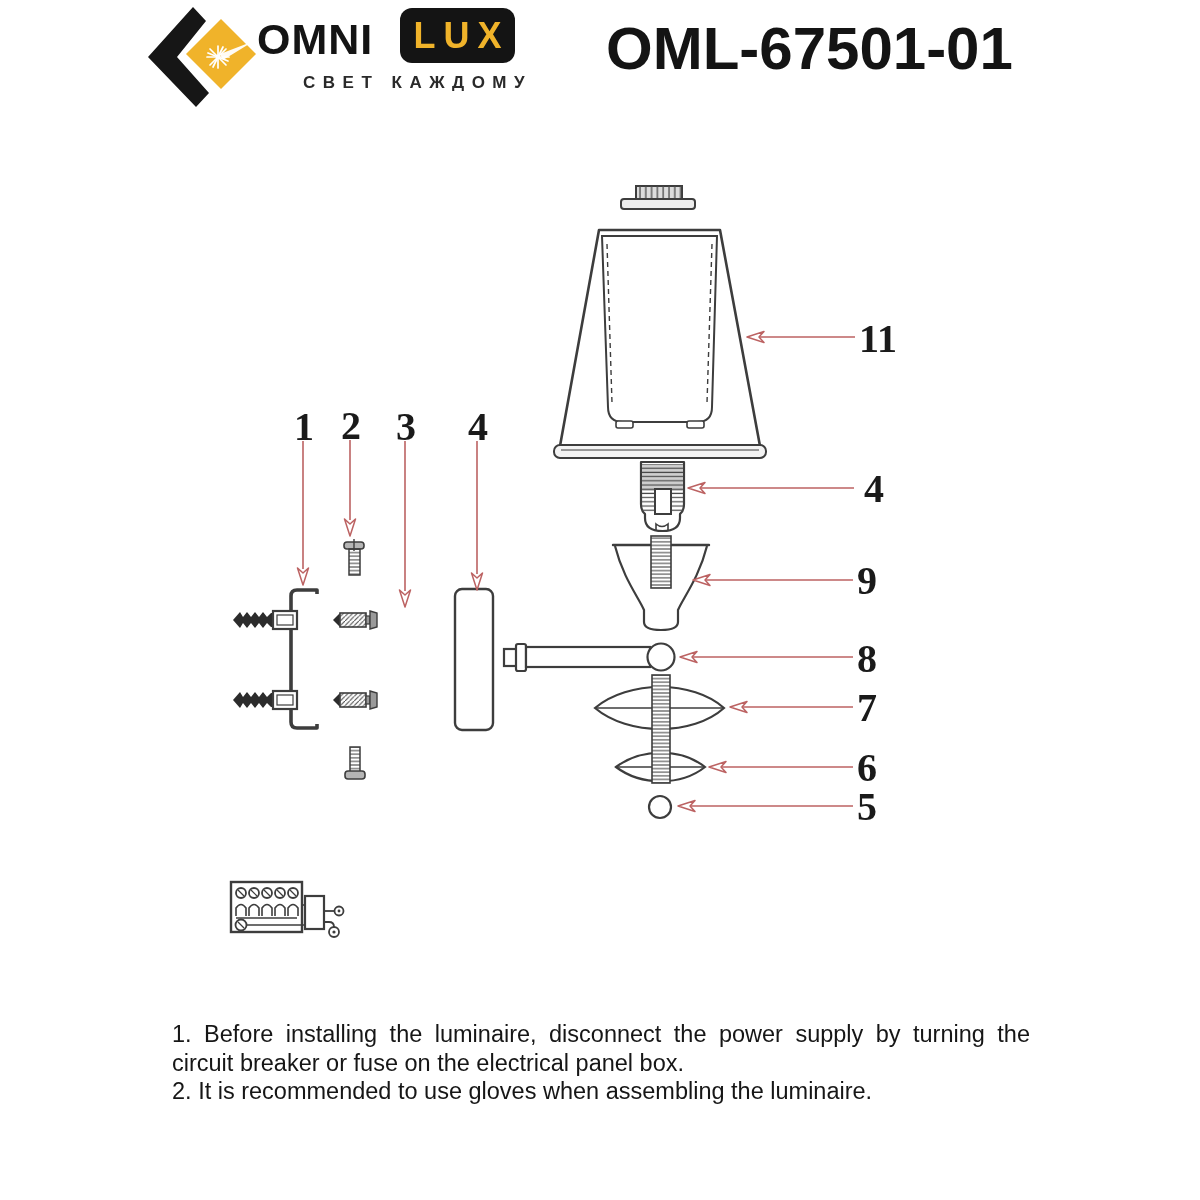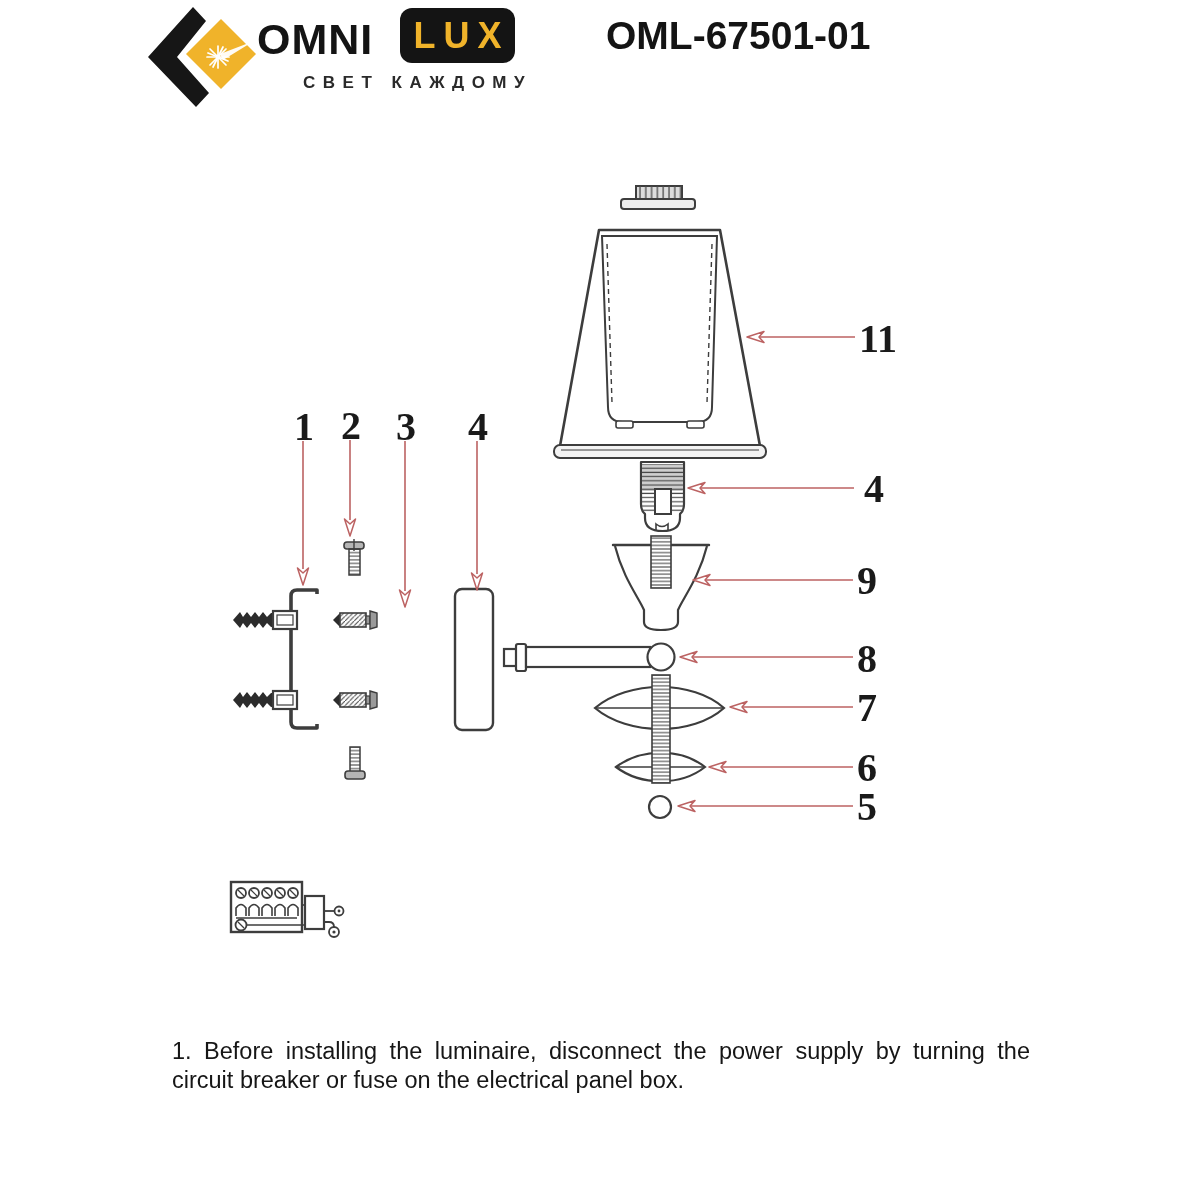--- a/index.html
+++ b/index.html
@@ -16,33 +16,33 @@
   .lux-badge{
     position:absolute;left:400px;top:8px;width:115px;height:55px;background:#141414;
     border-radius:12px;display:flex;align-items:center;justify-content:center;
     font-size:36px;font-weight:800;color:#f0b32a;letter-spacing:8px;text-indent:8px;
   }
   .brand-tagline{
     position:absolute;left:259px;top:73px;font-size:17px;font-weight:600;
     letter-spacing:7.5px;color:#2a2a2a;white-space:nowrap;margin-left:44px;
   }
   .model-number{
-    position:absolute;left:606px;top:14px;font-size:39px;font-weight:700;
+    position:absolute;left:606px;top:14px;font-size:60px;font-weight:700;
     color:#141414;white-space:nowrap;
   }
   
   .lbl{
     position:absolute;transform:translate(-50%,-50%);
     font-family:"Liberation Serif",serif;font-weight:700;font-size:40px;color:#1a1a1a;
     line-height:1;white-space:nowrap;
   }
   
   .instructions{
     position:absolute;left:172px;top:1020px;width:858px;
-    font-size:23.5px;line-height:28.5px;color:#161616;text-align:justify;margin-top:17px;
+    font-size:23.5px;line-height:28.5px;color:#161616;text-align:justify;
   }
   .instructions p{margin:0;}
 </style>
 </head>
 <body>
 
 <div class="page">
 
   <svg class="diagram-svg" viewBox="0 0 1200 1200" xmlns="http://www.w3.org/2000/svg">
     <defs>
@@ -252,15 +252,16 @@
   <span class="lbl" style="left:867px;top:807px">5</span>
   <span class="lbl" style="left:867px;top:768px">6</span>
   <span class="lbl" style="left:867px;top:708px">7</span>
   <span class="lbl" style="left:867px;top:659px">8</span>
   <span class="lbl" style="left:867px;top:581px">9</span>
   <span class="lbl" style="left:874px;top:489px">4</span>
   <span class="lbl" style="left:878px;top:339px">11</span>
 
   <div class="instructions">
     <p>1. Before installing the luminaire, disconnect the power supply by turning the circuit breaker or fuse on the electrical panel box.</p>
+    <p>2. It is recommended to use gloves when assembling the luminaire.</p>
   </div>
 
 </div>
 
 </body></html>

